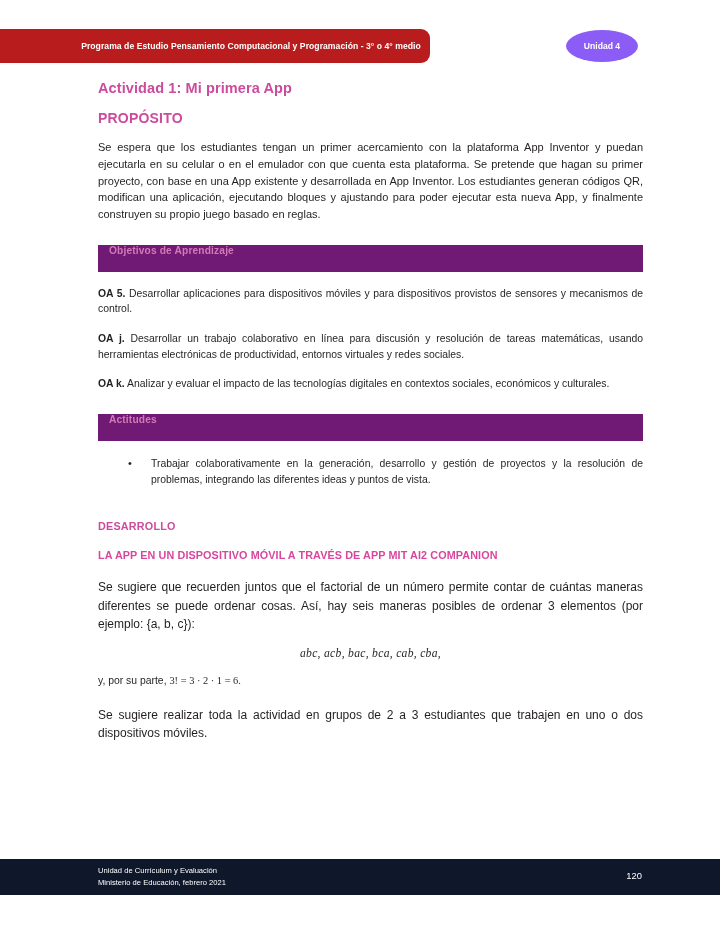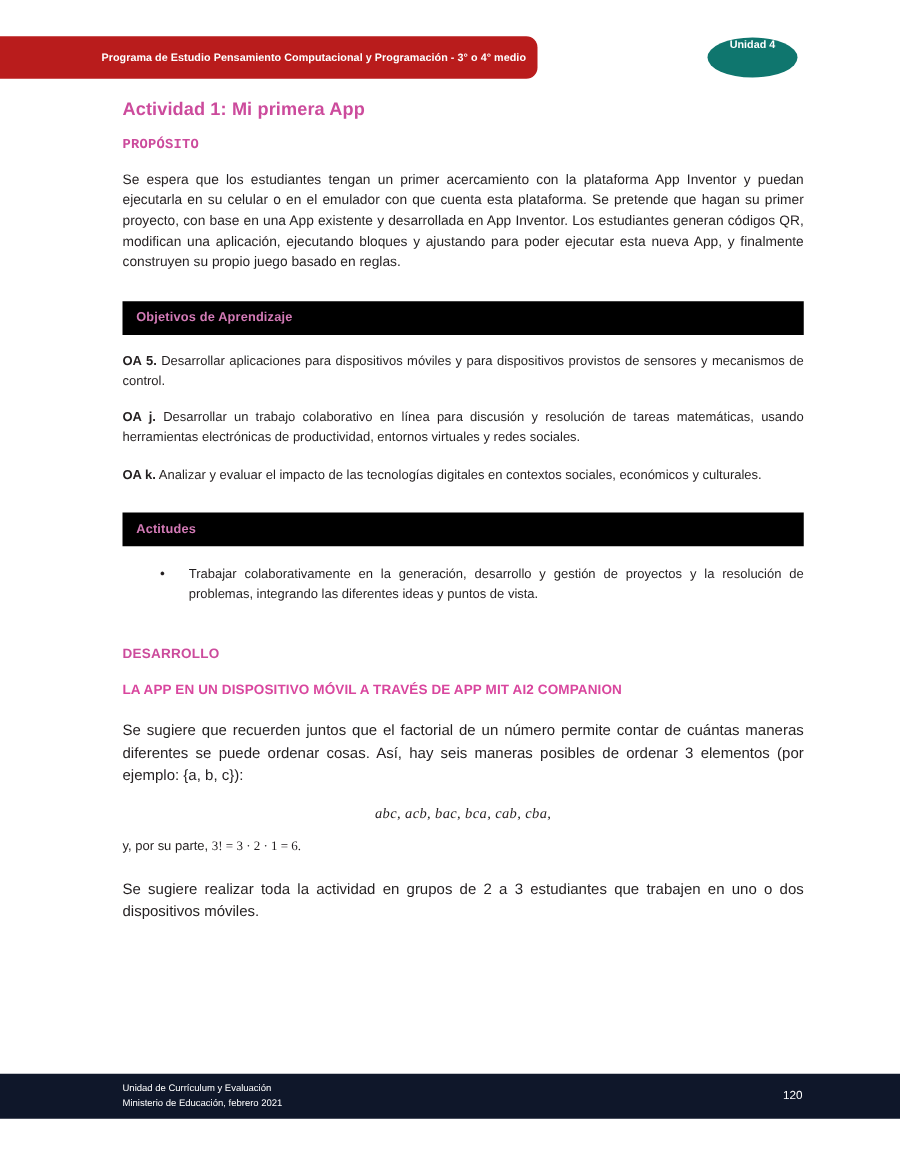--- a/index.html
+++ b/index.html
@@ -46,24 +46,24 @@
     letter-spacing: 0.05px;
     padding-left: 72px;
     white-space: nowrap;
   }
   .unit-ellipse {
     position: absolute;
     left: 566px;
     top: 1px;
     width: 72px;
     height: 32px;
-    background: #0f766e;
+    background: #8b5cf6;
     border-radius: 50%;
     display: flex;
-    align-items: flex-start;
+    align-items: center;
     justify-content: center;
   }
   .unit-ellipse-text {
     color: #ffffff;
     font-size: 8.6px;
     font-weight: bold;
     white-space: nowrap;
   }
 
   
@@ -78,43 +78,41 @@
     margin: 0 0 0 0;
     font-size: 14.5px;
     font-weight: bold;
     color: #cc4b9c;
     letter-spacing: 0.1px;
     line-height: 1.2;
   }
 
   h2.proposito {
     margin: 13px 0 0 0;
-    font-size: 11px;
+    font-size: 14px;
     font-weight: bold;
     color: #cc4b9c;
     letter-spacing: 0.2px;
     line-height: 1.2;
-    font-family: Liberation Mono, monospace;
   }
 
   p.body-text {
     margin: 12px 0 0 0;
     font-size: 11px;
     line-height: 1.52;
     text-align: justify;
     color: #231f20;
   }
 
   .section-bar {
     margin-top: 22px;
     width: 545px;
     height: 27px;
-    background: #000000;
+    background: #701a75;
     display: flex;
-    align-items: center;
   }
   .section-bar-label {
     padding-left: 11px;
     font-size: 10.2px;
     font-weight: bold;
     color: #d37ab6;
     letter-spacing: 0.15px;
   }
 
   .oa-item {

